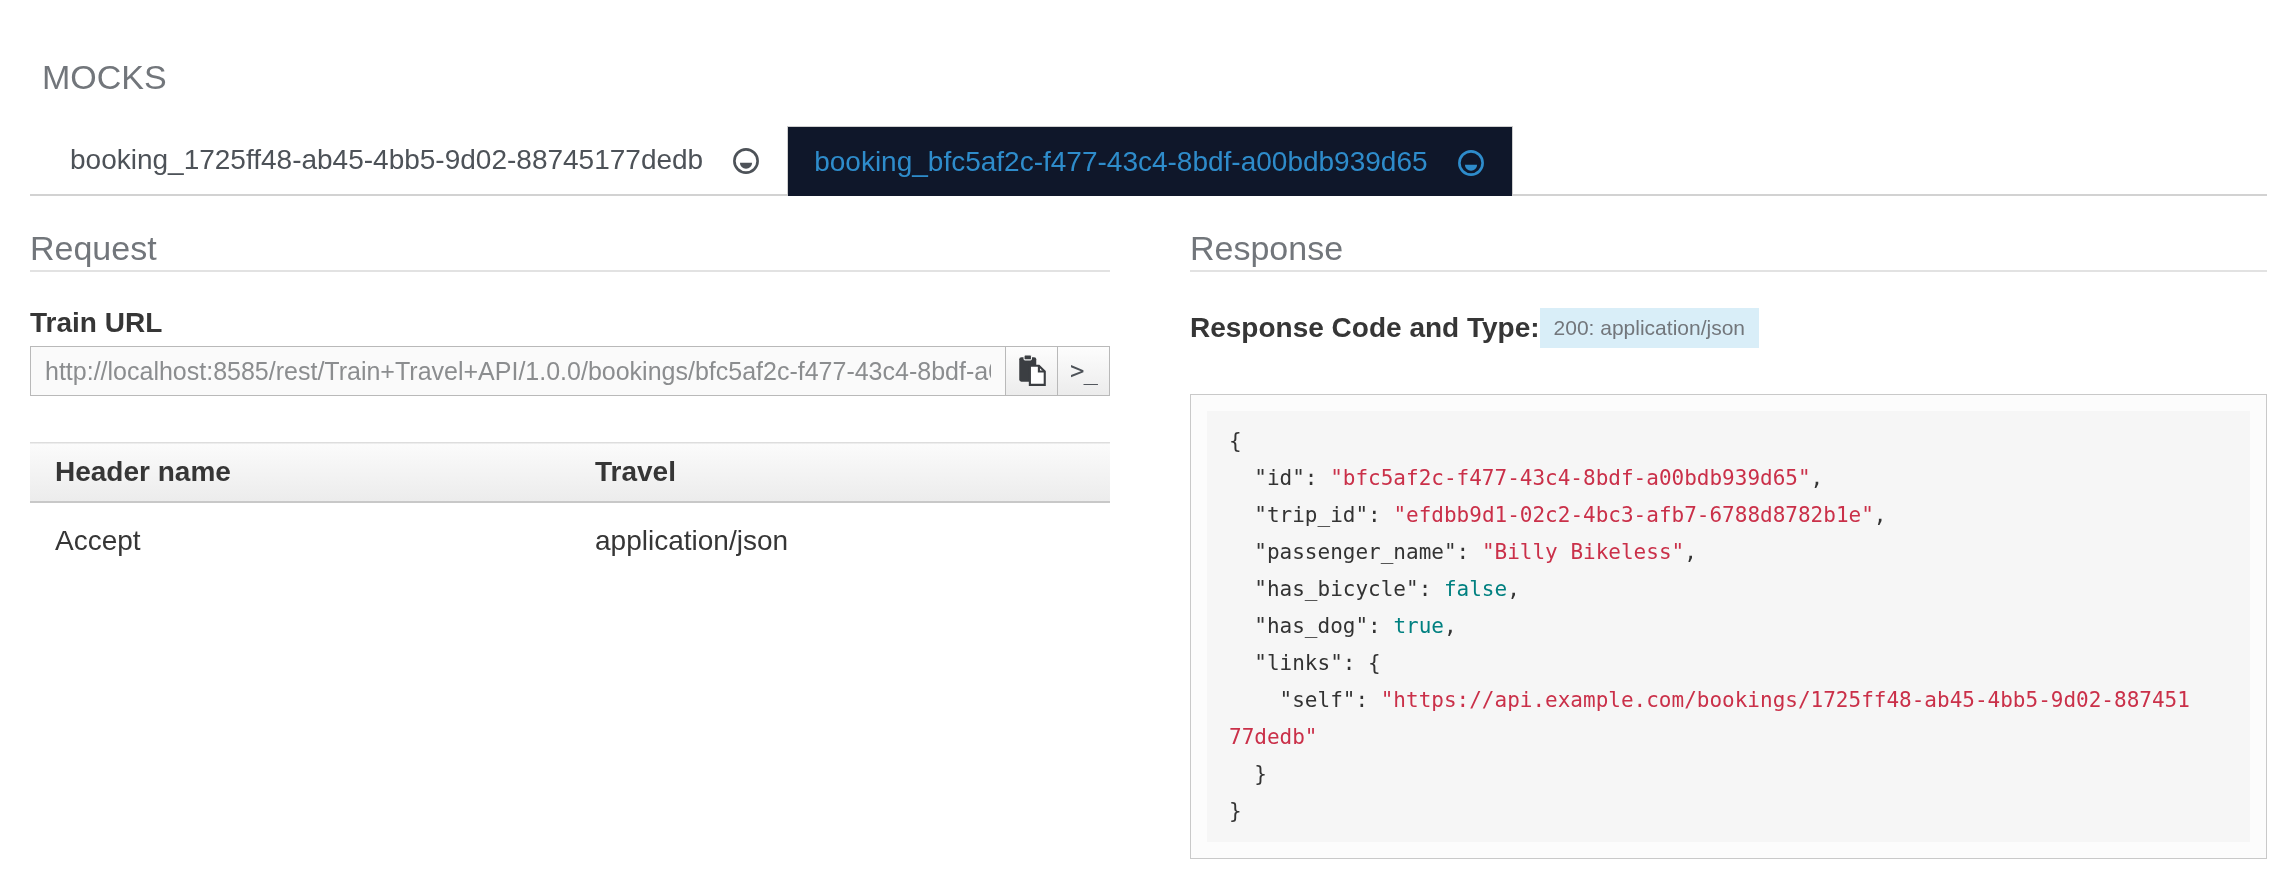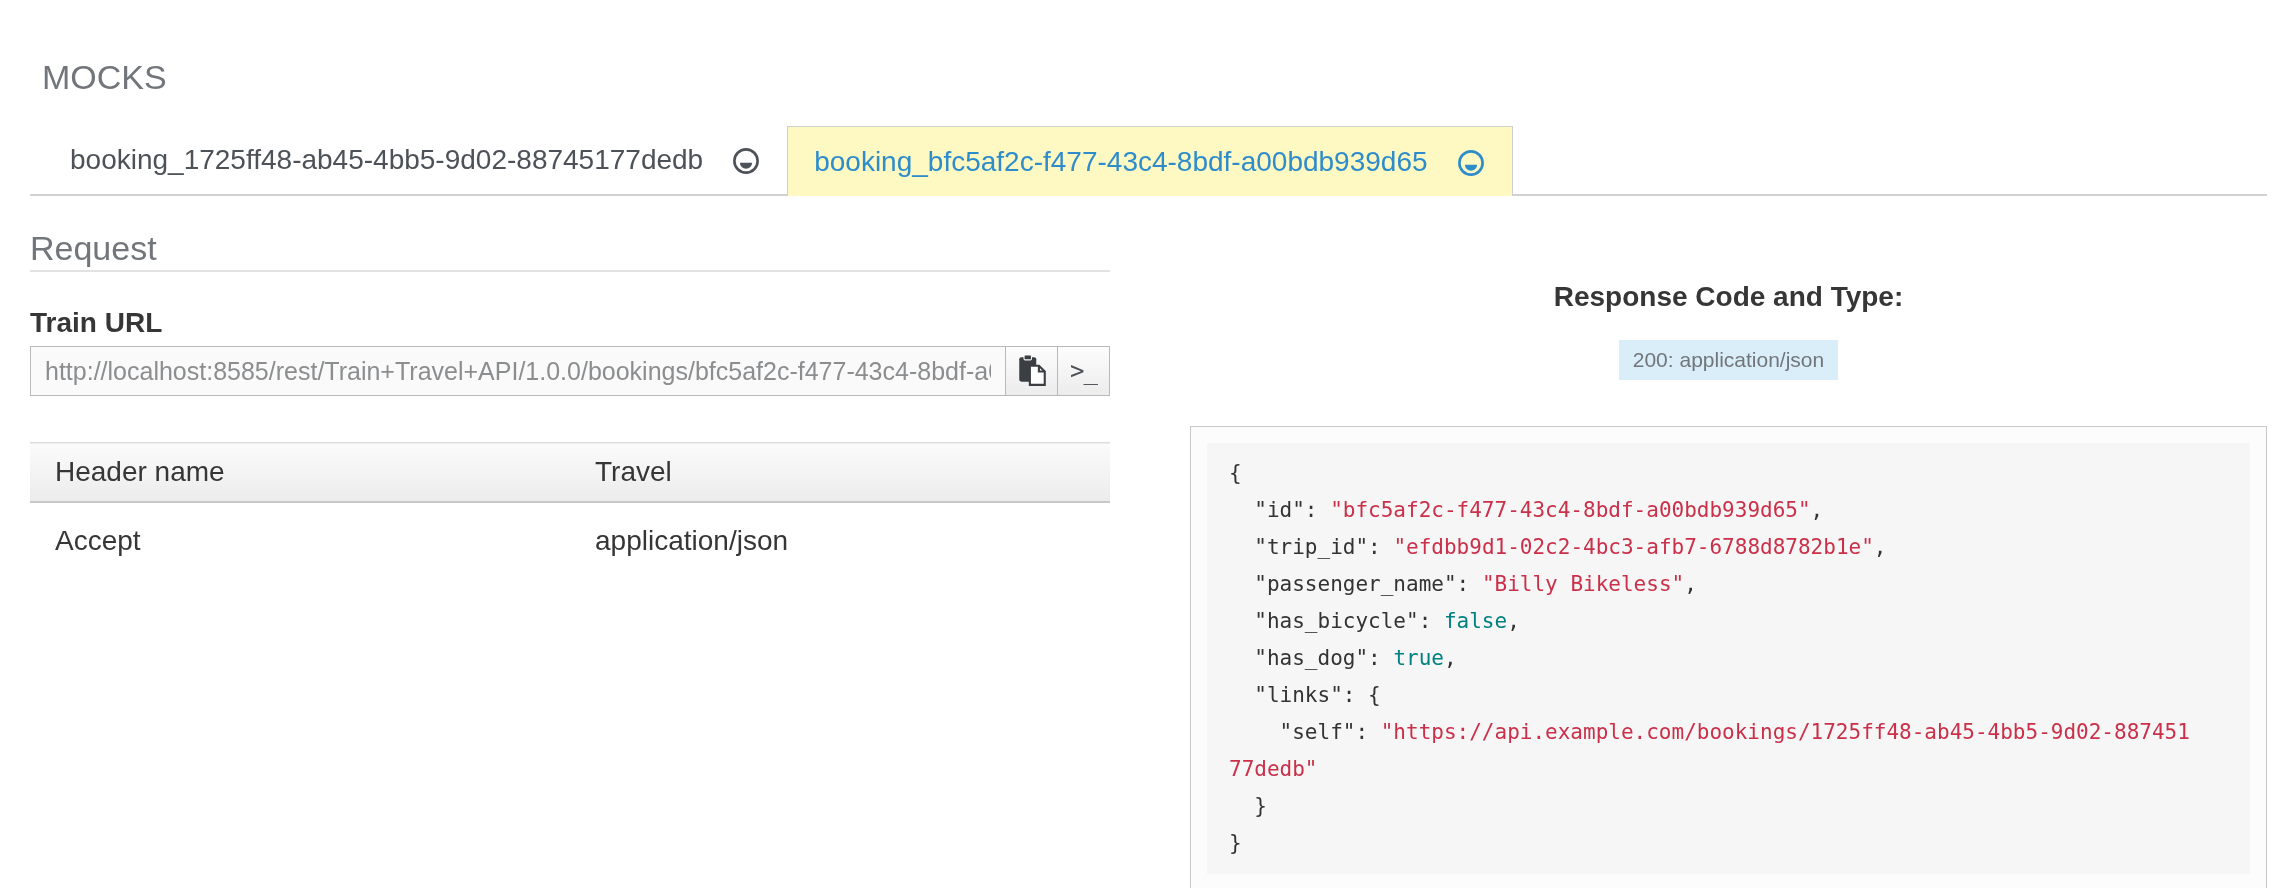--- a/index.html
+++ b/index.html
@@ -31,21 +31,21 @@
     padding-left:14px;
   }
   .tab{
     display:flex;align-items:center;gap:28px;
     padding:0 26px;font-size:28px;color:#4d5258;
     cursor:pointer;white-space:nowrap;
   }
   .tab .smile{width:30px;height:30px;flex:none;margin-top:2px;}
   .tab.active{
     color:var(--accent);
-    background:#fef9c3;
+    background:#0f172a;
     border:1px solid #cfcfcf;border-bottom:none;
     margin-bottom:-2px;
   }
 
   
   .main{display:flex;gap:80px;margin-top:30px;}
   .col-request{width:1080px;flex:none;}
   .col-response{flex:1;min-width:0;}
 
   .section-title{
@@ -84,26 +84,26 @@
   .headers-table{
     margin-top:46px;width:100%;
     border-collapse:collapse;font-size:28px;color:#363636;
   }
   .headers-table thead tr{
     background:linear-gradient(#fbfbfb,#ececec);
     border-top:1px solid #dddddd;
     border-bottom:2px solid #c8c8c8;
   }
   .headers-table th{
-    text-align:left;font-weight:400;padding:13px 25px;width:50%;
+    text-align:left;font-weight:700;padding:13px 25px;width:50%;
   }
   .headers-table td{padding:22px 25px 14px;}
 
   
-  .resp-row{margin-top:56px;display:flex;align-items:center;gap:28px;flex-direction:column;}
+  .resp-row{margin-top:36px;display:flex;align-items:center;}
   .resp-label{font-size:28px;line-height:30px;font-weight:700;color:#363636;}
   .badge{
     font-family:Liberation Sans, sans-serif;
     font-size:21px;color:#72767b;
     background:var(--badge-bg);
     padding:8px 14px;white-space:nowrap;
   }
 
   .code-panel{
     margin-top:46px;
@@ -182,20 +182,21 @@
         <tbody>
           <tr>
             <td>Accept</td>
             <td>application/json</td>
           </tr>
         </tbody>
       </table>
     </div>
 
     <div class="col-response">
+      <h3 class="section-title">Response</h3>
 
       <div class="resp-row">
         <span class="resp-label">Response Code and Type:</span>
         <span class="badge">200: application/json</span>
       </div>
 
       <div class="code-panel">
         <pre class="code" id="json-body"><div class="code-line"><span class="tok-p">{</span></div><div class="code-line"><span class="tok-p">  "id": </span><span class="tok-s">"bfc5af2c-f477-43c4-8bdf-a00bdb939d65"</span><span class="tok-p">,</span></div><div class="code-line"><span class="tok-p">  "trip_id": </span><span class="tok-s">"efdbb9d1-02c2-4bc3-afb7-6788d8782b1e"</span><span class="tok-p">,</span></div><div class="code-line"><span class="tok-p">  "passenger_name": </span><span class="tok-s">"Billy Bikeless"</span><span class="tok-p">,</span></div><div class="code-line"><span class="tok-p">  "has_bicycle": </span><span class="tok-l">false</span><span class="tok-p">,</span></div><div class="code-line"><span class="tok-p">  "has_dog": </span><span class="tok-l">true</span><span class="tok-p">,</span></div><div class="code-line"><span class="tok-p">  "links": {</span></div><div class="code-line"><span class="tok-p">    "self": </span><span class="tok-s">"https://api.example.com/bookings/1725ff48-ab45-4bb5-9d02-887451</span></div><div class="code-line"><span class="tok-s">77dedb"</span></div><div class="code-line"><span class="tok-p">  }</span></div><div class="code-line"><span class="tok-p">}</span></div></pre>
       </div>
     </div>

